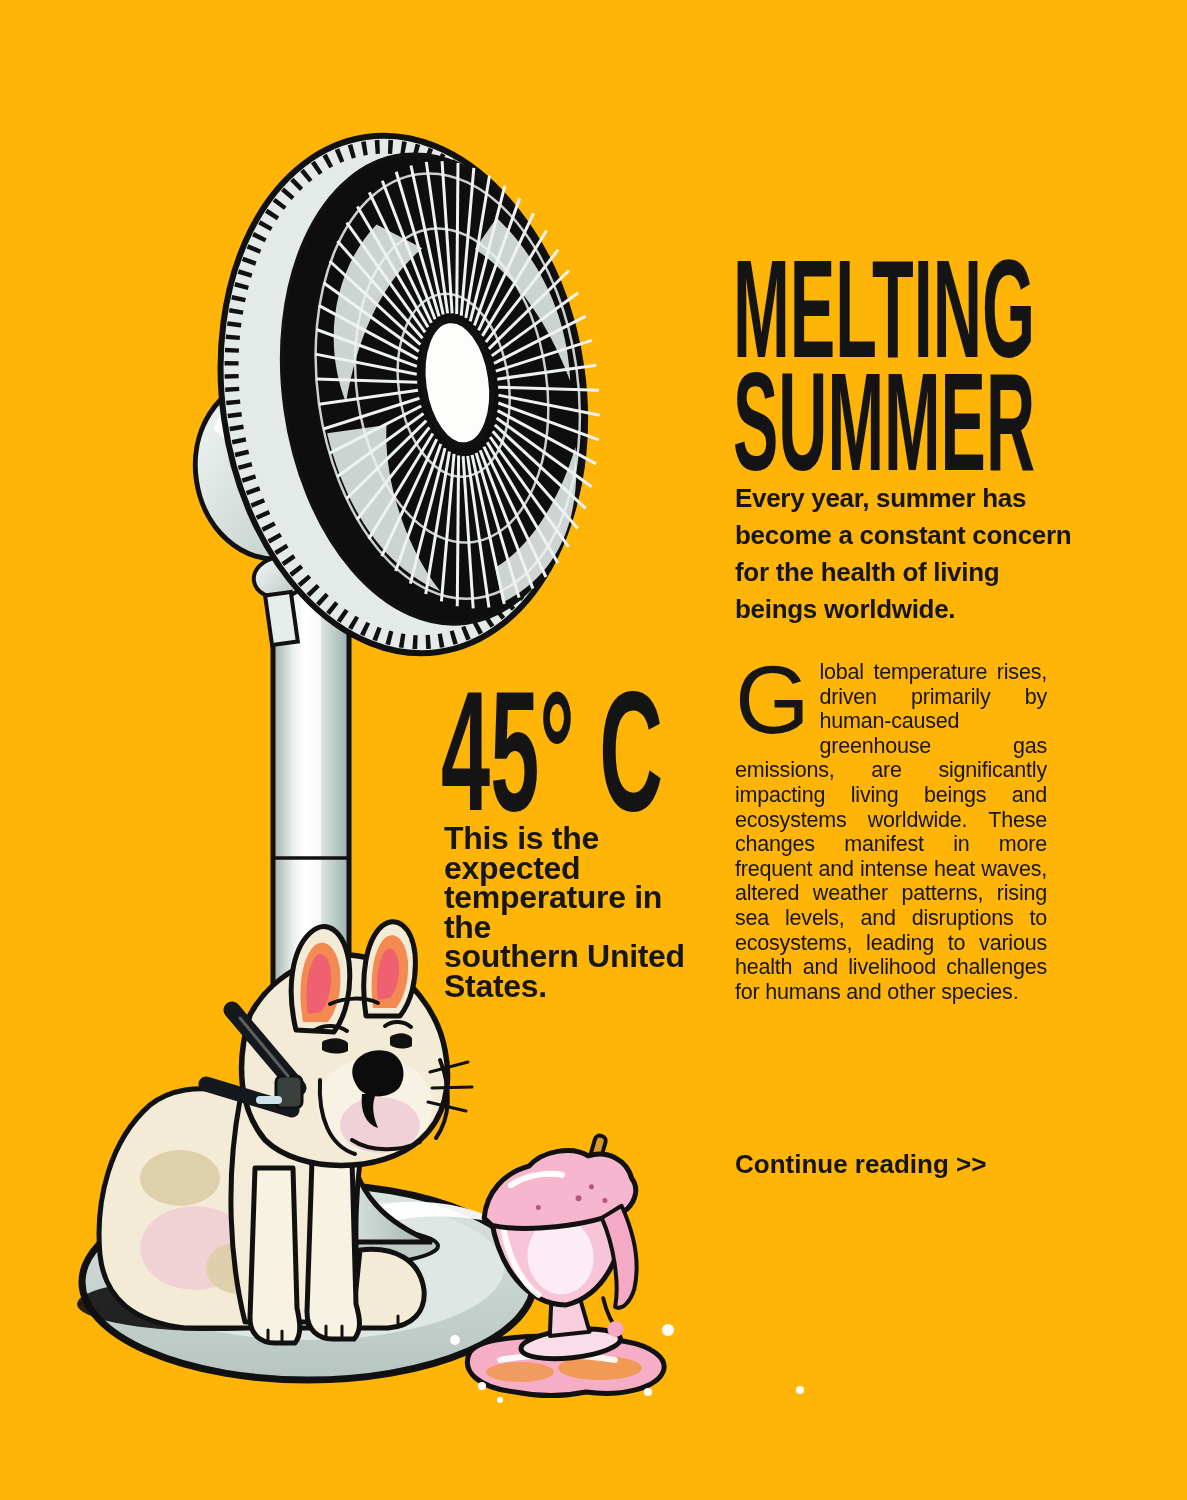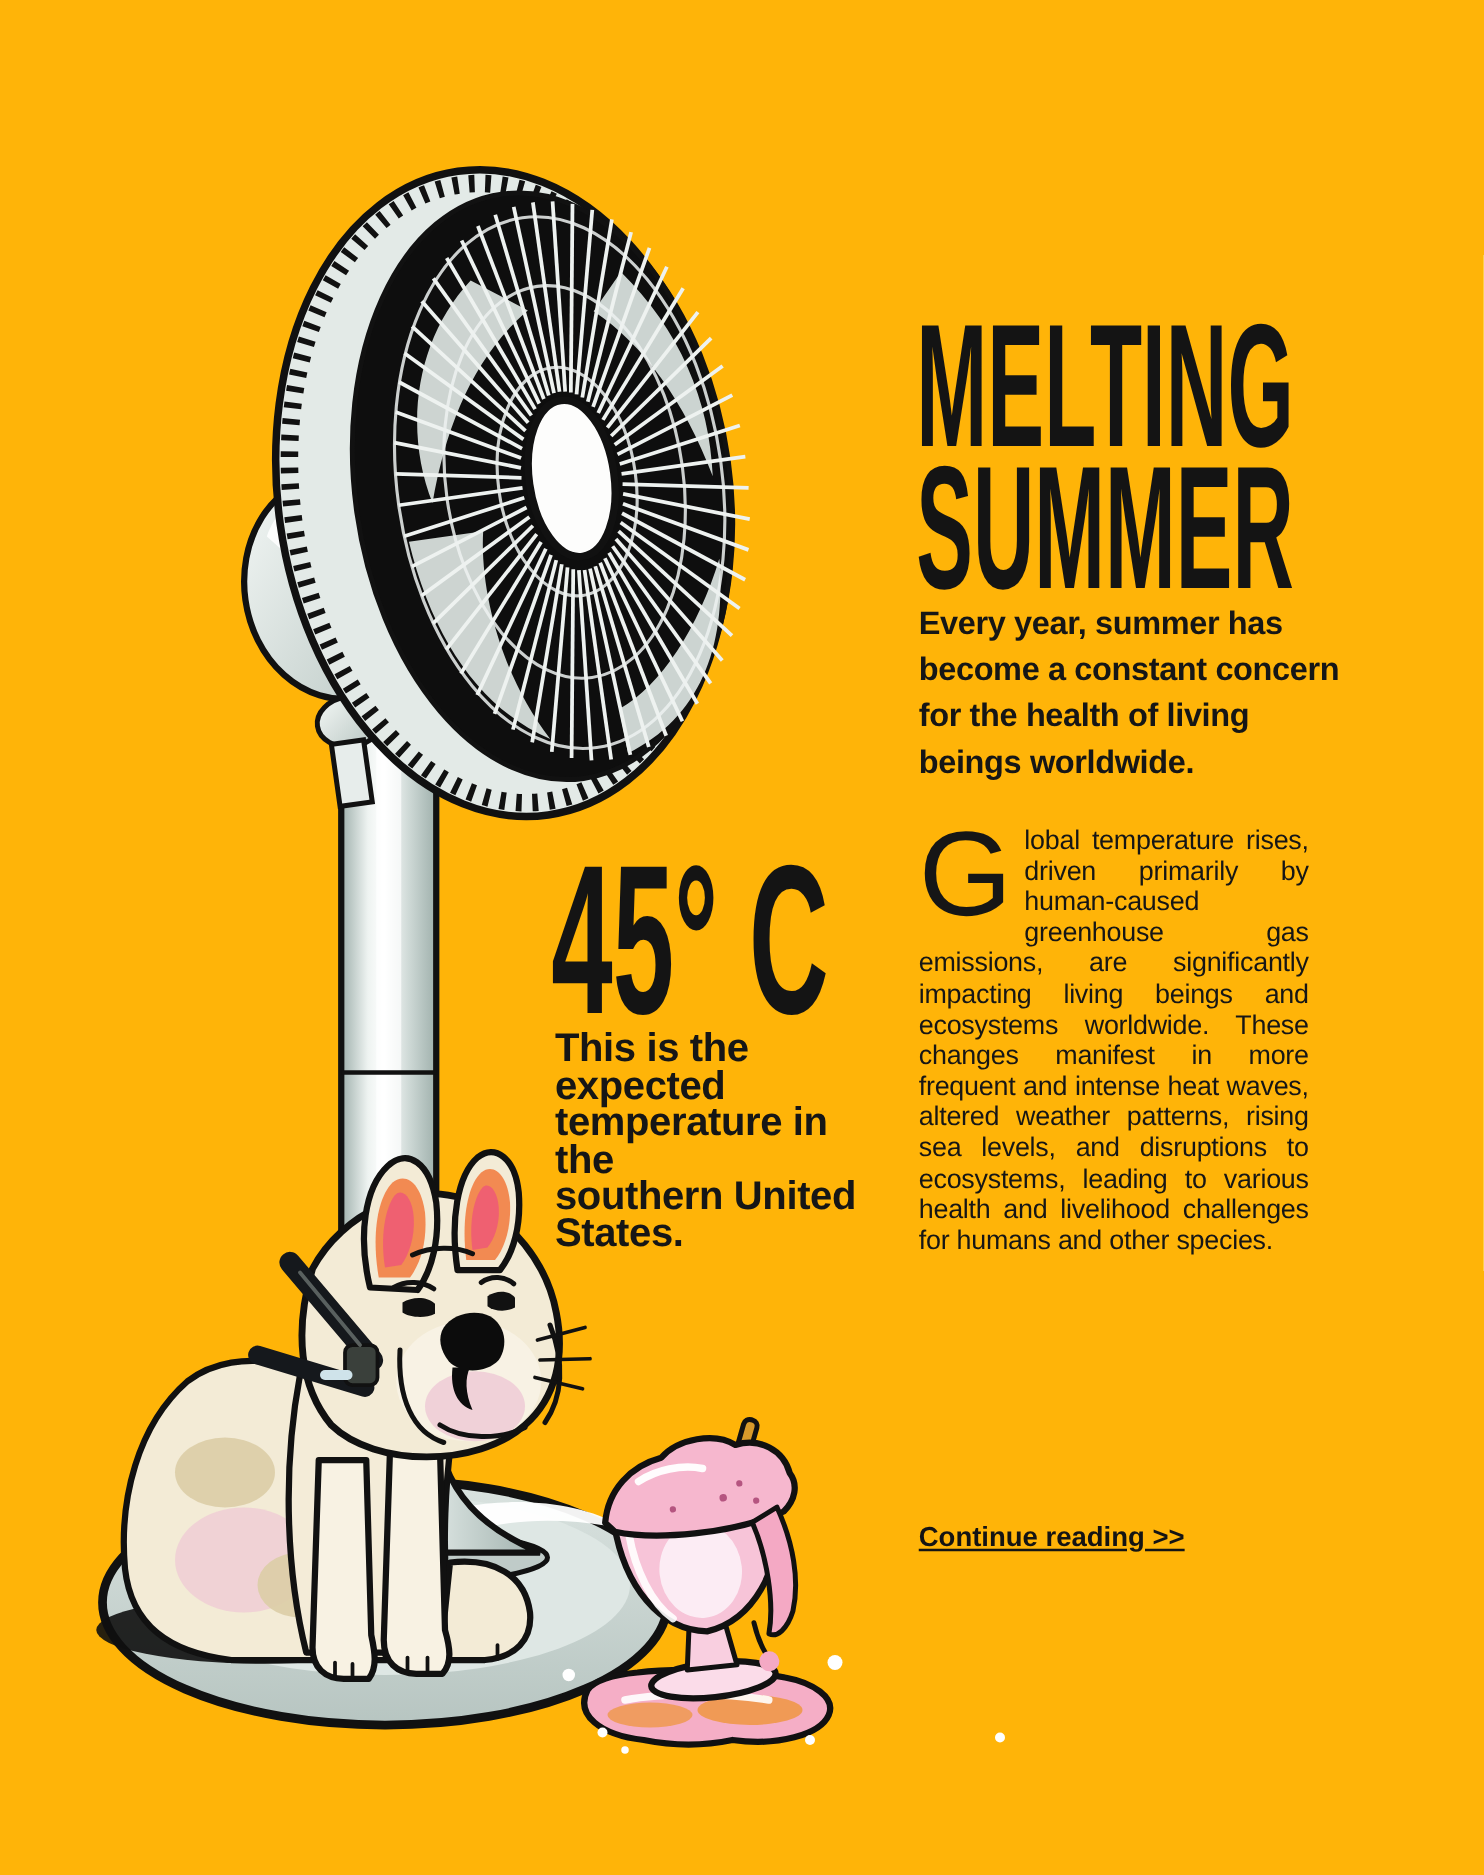--- a/index.html
+++ b/index.html
@@ -1,17 +1,17 @@
 <!DOCTYPE html>
 <html><head>
 <meta charset="utf-8">
 <style>
   html,body{margin:0;padding:0;}
   body{width:1187px;height:1500px;overflow:hidden;font-family:"Liberation Sans",sans-serif;}
-  .poster{position:relative;width:1187px;height:1500px;background:#fde047;}
+  .poster{position:relative;width:1187px;height:1500px;background:#e5e5e5;}
   .illo{position:absolute;left:0;top:0;width:1187px;height:1500px;}
 
   .title-svg{position:absolute;left:733px;top:253px;width:330px;height:230px;overflow:visible;}
   .title-svg text{font-family:"Liberation Sans",sans-serif;font-weight:700;fill:#141414;font-size:140px;}
 
   .intro{position:absolute;left:735px;top:480px;width:360px;
          font-size:26px;line-height:37px;font-weight:700;color:#161616;
          white-space:pre-line;letter-spacing:-0.3px;}
 
   .stat-svg{position:absolute;left:441px;top:682px;width:260px;height:140px;overflow:visible;}
@@ -20,22 +20,22 @@
   .stat-caption{position:absolute;left:444px;top:824px;width:260px;
          font-size:32px;line-height:29.5px;font-weight:700;color:#161616;
          white-space:pre-line;letter-spacing:-0.3px;}
 
   .article{position:absolute;left:735px;top:660px;width:312px;
          font-size:21.5px;line-height:24.6px;color:#161616;
          text-align:justify;letter-spacing:-0.2px;}
   .article .para{margin:0;}
   .dropcap{float:left;font-size:96px;line-height:72px;padding:4px 10px 0 0;font-weight:400;}
 
-  .continue{position:absolute;left:735px;top:1217px;width:312px;
-         font-size:22px;font-weight:700;color:#141414;cursor:pointer;text-decoration:underline;}
+  .continue{position:absolute;left:735px;top:1149px;width:312px;
+         font-size:26px;font-weight:700;color:#141414;cursor:pointer;}
 </style>
 </head>
 <body>
 
 <div class="poster">
 
   <svg class="illo" viewBox="0 0 1187 1500">
     <defs>
       <linearGradient id="gPole" x1="0" y1="0" x2="1" y2="0">
         <stop offset="0" stop-color="#9FB0AC"></stop>

